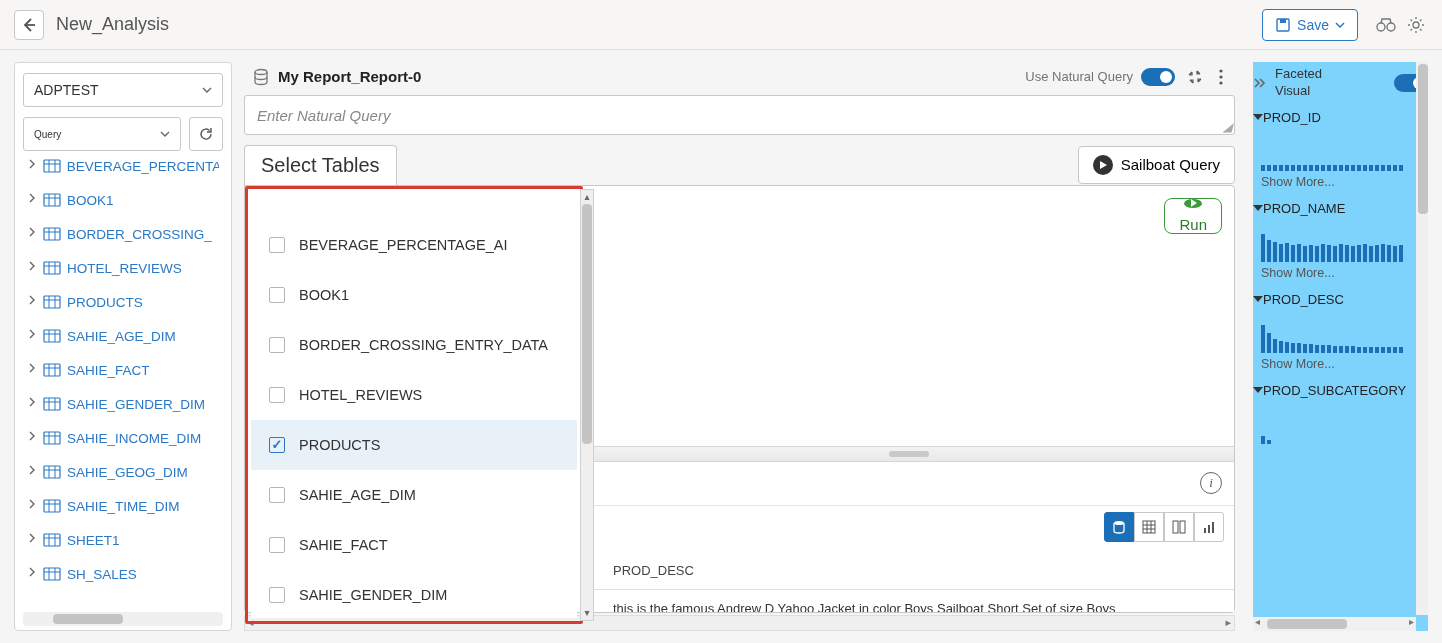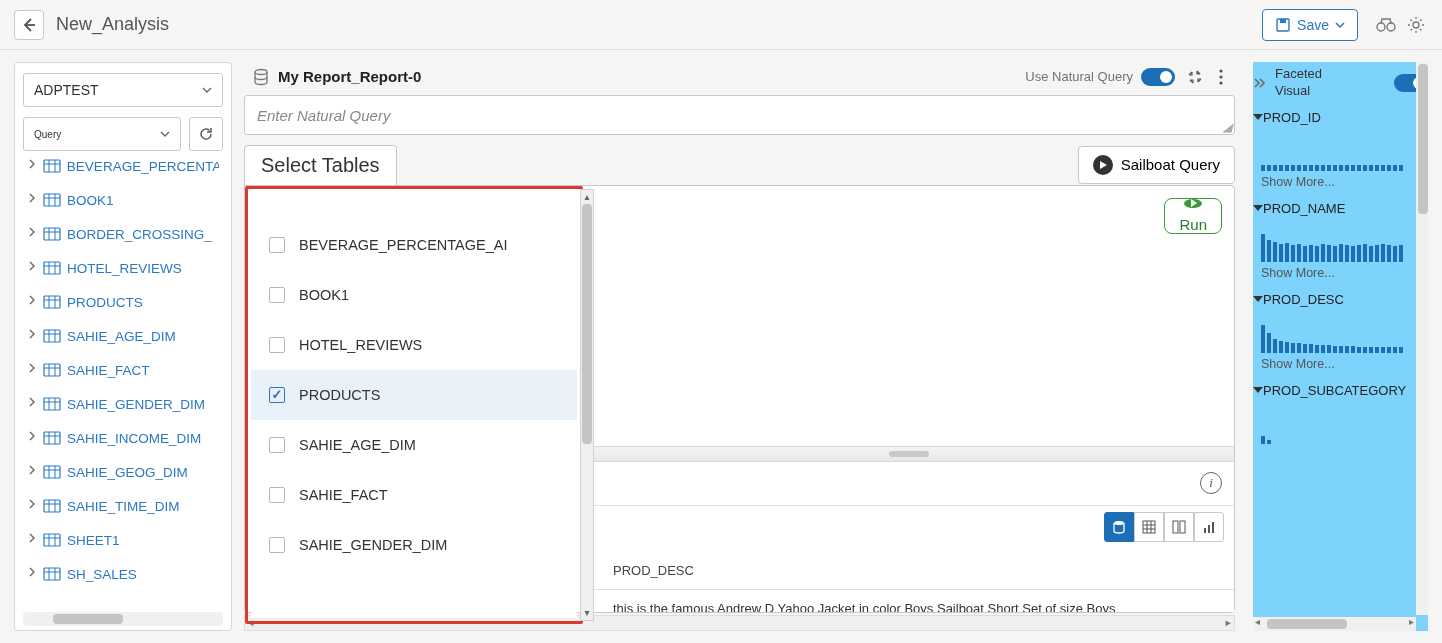--- a/index.html
+++ b/index.html
@@ -413,20 +413,24 @@
               <div class="pop-item">
                 <span class="chk"></span>
                 <span>BEVERAGE_PERCENTAGE_AI</span>
               </div>
               <div class="pop-item">
                 <span class="chk"></span>
                 <span>BOOK1</span>
               </div>
               <div class="pop-item">
                 <span class="chk"></span>
+                <span>BORDER_CROSSING_ENTRY_DATA</span>
+              </div>
+              <div class="pop-item">
+                <span class="chk"></span>
                 <span>HOTEL_REVIEWS</span>
               </div>
               <div class="pop-item selected">
                 <span class="chk checked"></span>
                 <span>PRODUCTS</span>
               </div>
               <div class="pop-item">
                 <span class="chk"></span>
                 <span>SAHIE_AGE_DIM</span>
               </div>

